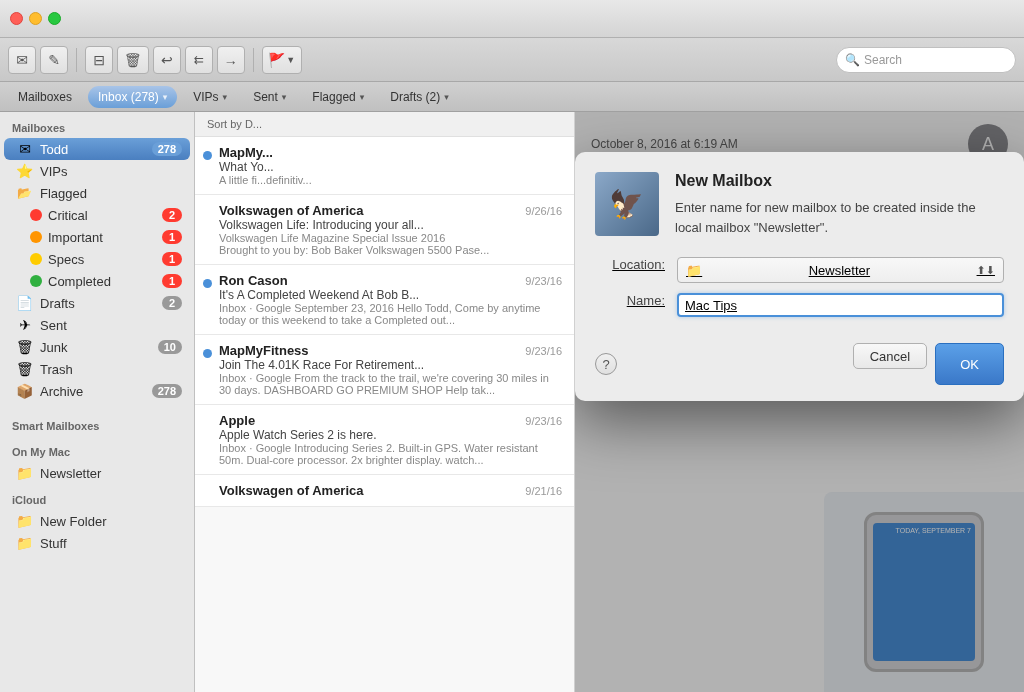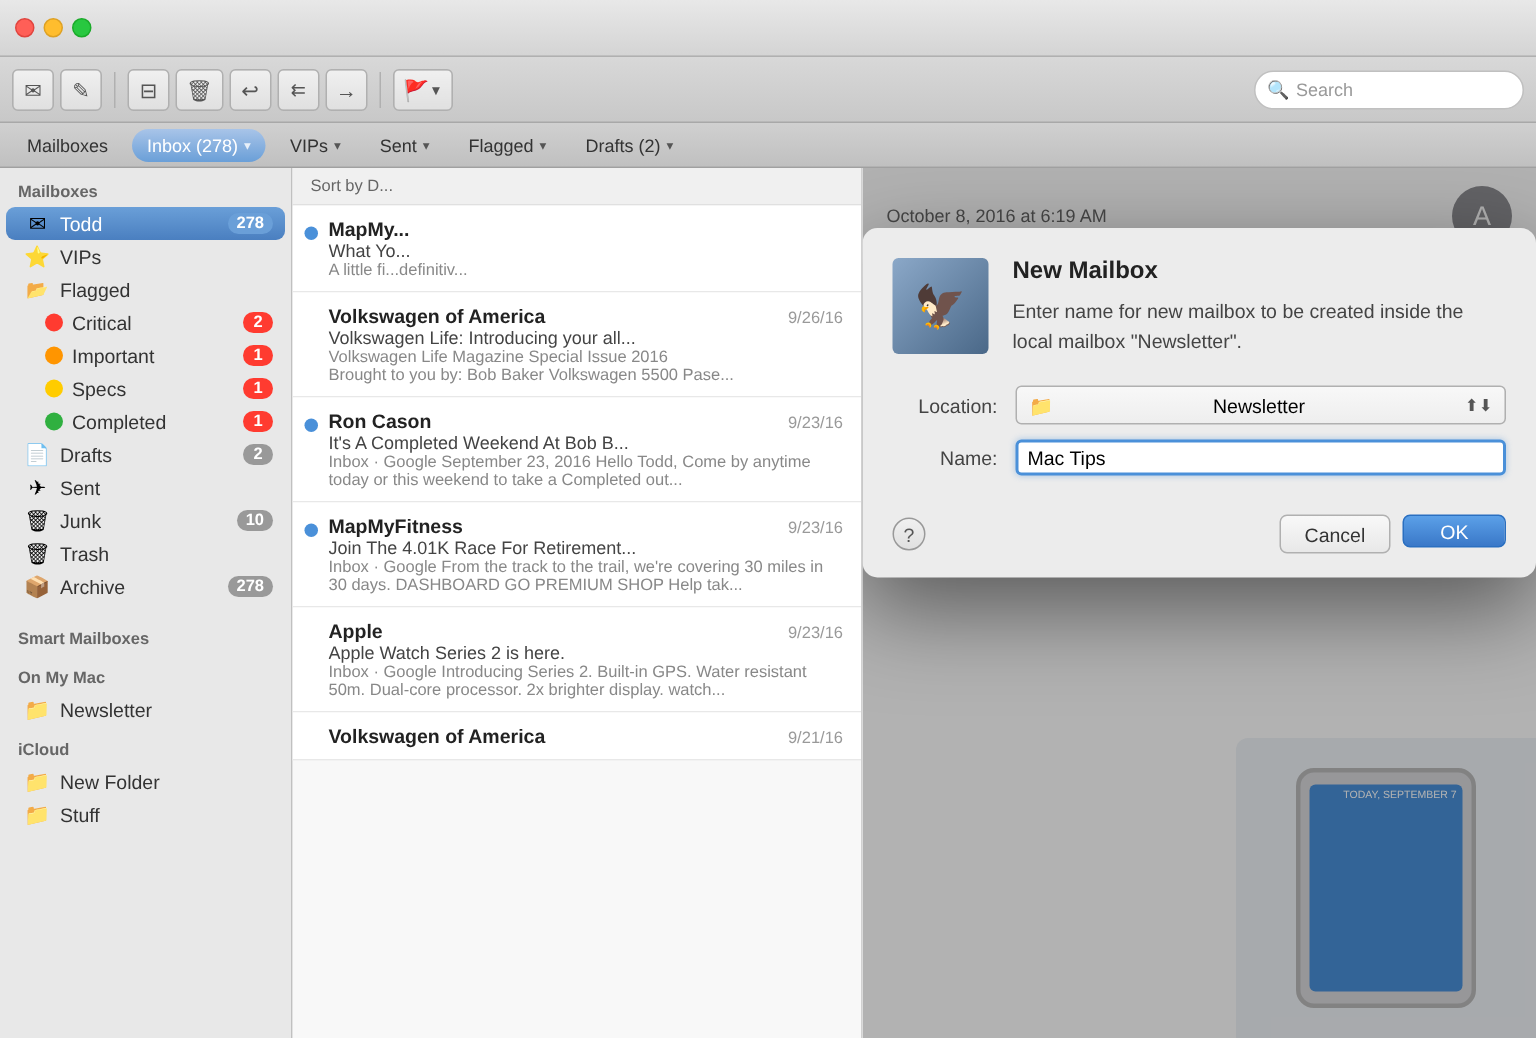--- a/index.html
+++ b/index.html
@@ -335,23 +335,24 @@
     .dialog-desc {
       font-size: 13px;
       color: #444;
       line-height: 1.5;
     }
     .dialog-form {
       padding: 10px 20px 16px;
     }
     .form-row {
       display: flex;
-      align-items: center;
+      align-items: flex-start;
       margin-bottom: 10px;
       gap: 12px;
+      text-decoration: underline;
     }
     .form-label {
       font-size: 13px;
       color: #444;
       width: 70px;
       text-align: right;
       flex-shrink: 0;
     }
     .form-control {
       flex: 1;
@@ -408,21 +409,21 @@
       height: 26px;
       padding: 0 16px;
       border: 1px solid #b0b0b0;
       border-radius: 5px;
       background: linear-gradient(to bottom, #f8f8f8, #e8e8e8);
       font-size: 13px;
       cursor: pointer;
       color: #333;
     }
     .btn-ok {
-      height: 22px;
+      height: 42px;
       padding: 0 24px;
       border: 1px solid #2a6fc0;
       border-radius: 5px;
       background: linear-gradient(to bottom, #5ba0e8, #3a78c8);
       font-size: 13px;
       cursor: pointer;
       color: white;
       font-weight: 500;
     }
 

